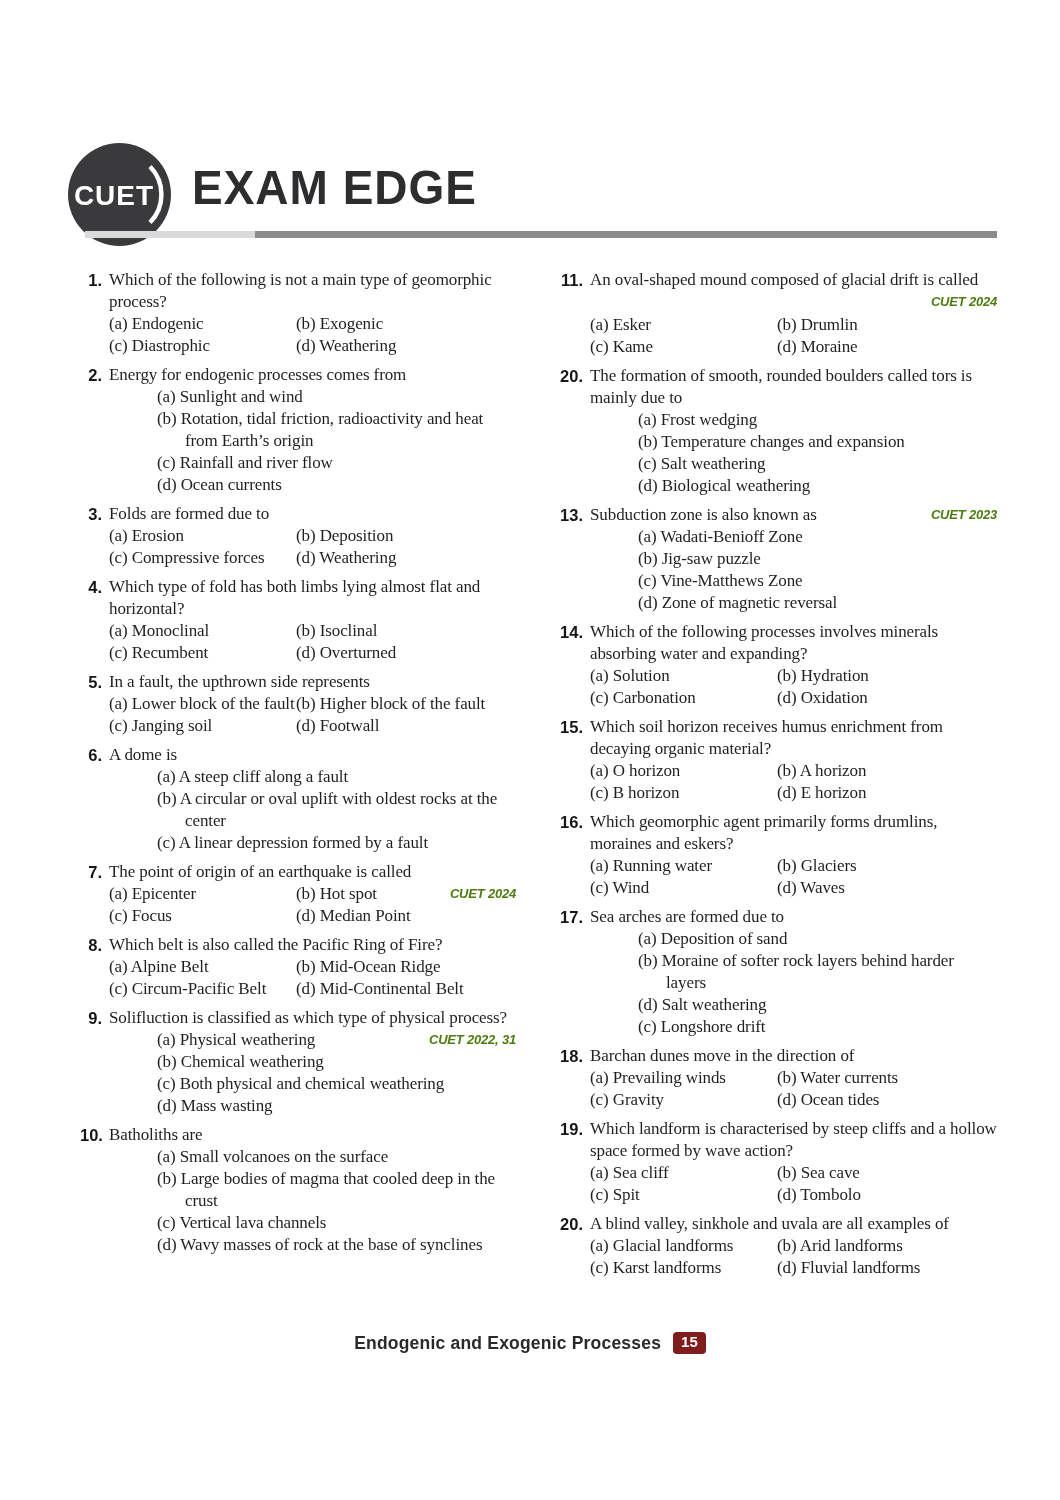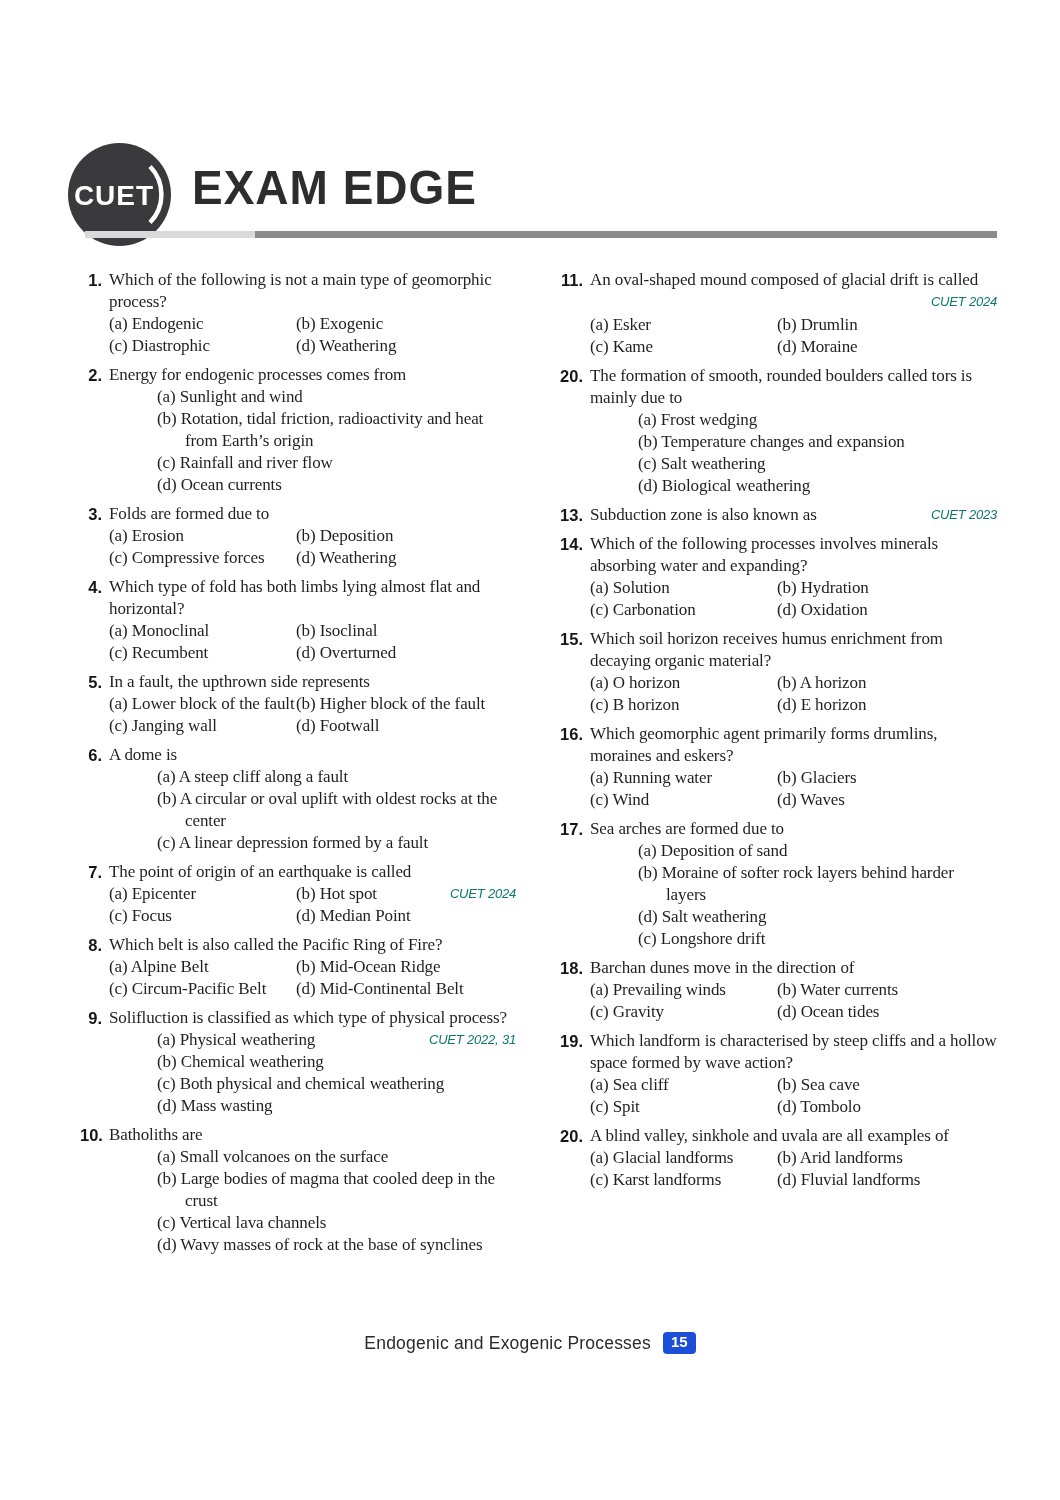--- a/index.html
+++ b/index.html
@@ -21,32 +21,32 @@
         font-weight:700;font-size:16.5px;line-height:22px;color:#161616;}
   .col-left .qnum{width:22px;margin-right:7px;}
   .col-right .qnum{width:30px;margin-right:7px;}
   .qbody{flex:1 1 auto;min-width:0;}
   .qtitle{margin:0;font-size:17px;line-height:22px;letter-spacing:-0.1px;}
   .opts{position:relative;}
   .opts.grid{display:grid;grid-template-columns:187px 1fr;}
   .opts.grid .opt{white-space:nowrap;}
   .opts.list .opt{padding-left:28px;text-indent:-28px;margin-left:48px;}
   .opt{font-size:17px;line-height:22px;letter-spacing:-0.1px;}
-  .tag{font-family:"Liberation Sans",sans-serif;font-style:italic;font-weight:400;
-       font-size:13px;letter-spacing:-0.2px;color:#0f766e;white-space:nowrap;}
+  .tag{font-family:"Liberation Sans",sans-serif;font-style:italic;font-weight:700;
+       font-size:13px;letter-spacing:-0.2px;color:#4d7c0f;white-space:nowrap;}
   .tag-float{float:right;margin-left:10px;line-height:22px;}
   .tag-line{text-align:right;line-height:18px;margin:1px 0 3px;}
   .tag-abs{position:absolute;right:0;top:3px;}
   
   .pfooter{position:absolute;left:0;top:1332px;width:100%;display:flex;
            justify-content:center;align-items:center;gap:12px;}
-  .chapter{font-family:"Liberation Sans",sans-serif;font-weight:400;font-size:17.5px;
+  .chapter{font-family:"Liberation Sans",sans-serif;font-weight:700;font-size:17.5px;
            color:#2a2a2c;letter-spacing:.2px;}
   .badge{font-family:"Liberation Sans",sans-serif;font-weight:700;font-size:15px;
-         color:#ffffff;background:#1d4ed8;border-radius:4px;padding:1px 8px 3px;line-height:18px;}
+         color:#ffffff;background:#7f1d1d;border-radius:4px;padding:1px 8px 3px;line-height:18px;}
 </style>
 </head>
 <body>
 
 <div class="page">
 
   <div class="logo">
     <svg viewBox="0 0 103 103" width="103" height="103">
       <circle cx="51.5" cy="51.5" r="51.5" fill="#3a3a3c"></circle>
       <path d="M82 23.5 A40 40 0 0 1 82 79.5" fill="none" stroke="#ffffff" stroke-width="4.5"></path>
@@ -108,21 +108,21 @@
             </div>
           </div>
         </div>
         <div class="q">
           <span class="qnum">5.</span>
           <div class="qbody">
             <p class="qtitle"><span class="qtext">In a fault, the upthrown side represents</span></p>
             <div class="opts grid">
               <div class="opt">(a) Lower block of the fault</div>
               <div class="opt">(b) Higher block of the fault</div>
-              <div class="opt">(c) Janging wall</div>
+              <div class="opt">(c) Janging soil</div>
               <div class="opt">(d) Footwall</div>
             </div>
           </div>
         </div>
         <div class="q">
           <span class="qnum">6.</span>
           <div class="qbody">
             <p class="qtitle"><span class="qtext">A dome is</span></p>
             <div class="opts list">
               <div class="opt">(a) A steep cliff along a fault</div>
@@ -204,20 +204,26 @@
               <div class="opt">(b) Temperature changes and expansion</div>
               <div class="opt">(c) Salt weathering</div>
               <div class="opt">(d) Biological weathering</div>
             </div>
           </div>
         </div>
         <div class="q">
           <span class="qnum">13.</span>
           <div class="qbody">
             <p class="qtitle"><span class="qtext">Subduction zone is also known as</span><span class="tag tag-float">CUET 2023</span></p>
+            <div class="opts list">
+              <div class="opt">(a) Wadati-Benioff Zone</div>
+              <div class="opt">(b) Jig-saw puzzle</div>
+              <div class="opt">(c) Vine-Matthews Zone</div>
+              <div class="opt">(d) Zone of magnetic reversal</div>
+            </div>
           </div>
         </div>
         <div class="q">
           <span class="qnum">14.</span>
           <div class="qbody">
             <p class="qtitle"><span class="qtext">Which of the following processes involves minerals absorbing water and expanding?</span></p>
             <div class="opts grid">
               <div class="opt">(a) Solution</div>
               <div class="opt">(b) Hydration</div>
               <div class="opt">(c) Carbonation</div>

